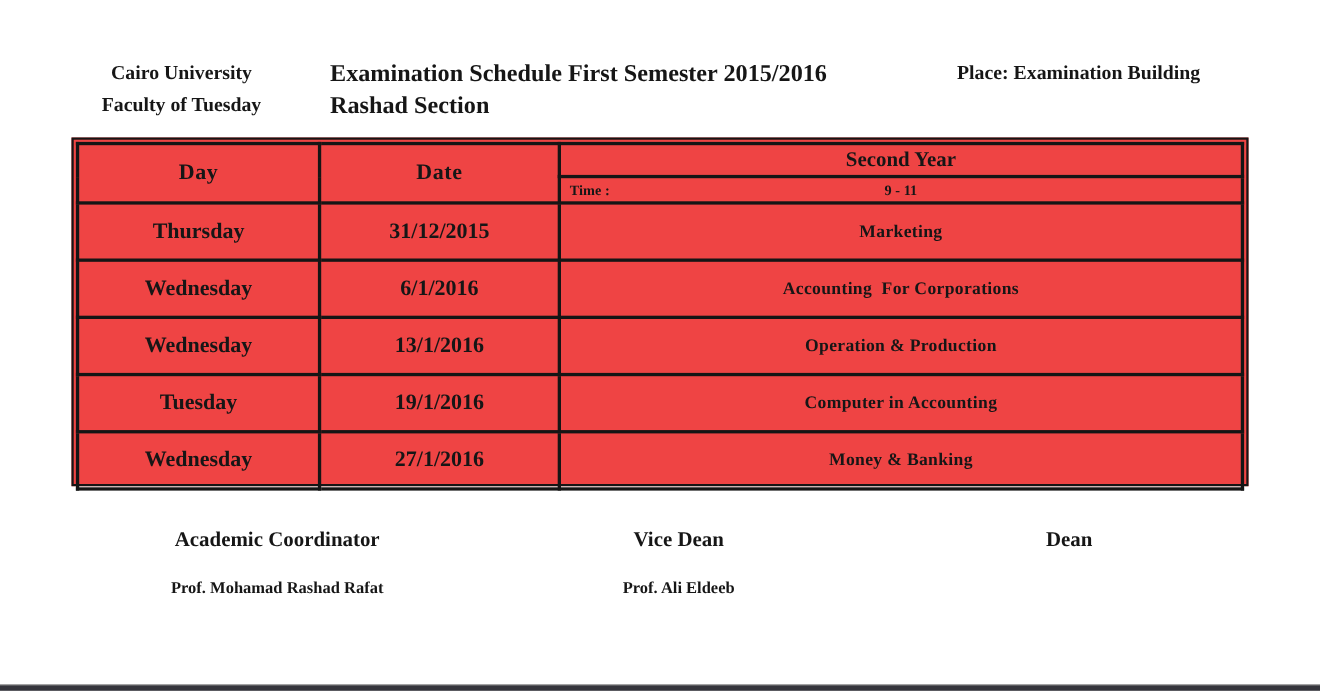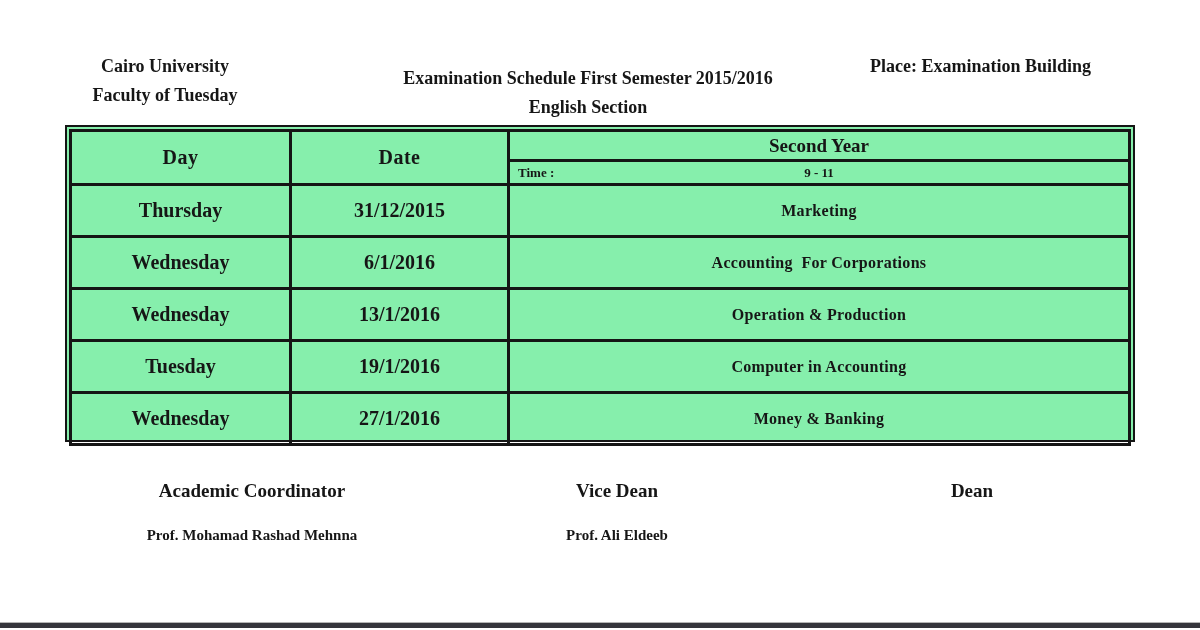--- a/index.html
+++ b/index.html
@@ -14,33 +14,33 @@
   }
 
   
   .doc-header { position: absolute; top: 0; left: 0; width: 100%; }
   .hdr-left {
     position: absolute; top: 52px; left: 40px; width: 250px;
     text-align: center; line-height: 29px; font-size: 18px;
   }
   .hdr-center {
     position: absolute; top: 52px; left: 300px; width: 576px;
-    text-align: center; line-height: 29px; font-size: 18px; margin-top: 12px;
+    line-height: 29px; font-size: 22px;
   }
   .hdr-right {
     position: absolute; top: 52px; left: 870px; width: 300px;
     text-align: left; line-height: 29px; font-size: 18px;
   }
 
   
   .table-outer {
     position: absolute; left: 65px; top: 125px; width: 1070px; height: 317px;
     border: 2px solid #151515;
     padding: 2px;
-    background: #86efac;
+    background: #ef4444;
   }
   table.schedule {
     width: 100%; height: 100%;
     border-collapse: collapse;
     table-layout: fixed;
   }
   table.schedule th, table.schedule td {
     border: 3px solid #151515;
     text-align: center;
     vertical-align: middle;
@@ -80,21 +80,21 @@
 </head>
 <body>
 
 <div class="doc-header">
   <div class="hdr-left">
     <div>Cairo University</div>
     <div>Faculty of Tuesday</div>
   </div>
   <div class="hdr-center">
     <div>Examination Schedule First Semester 2015/2016</div>
-    <div>English Section</div>
+    <div>Rashad Section</div>
   </div>
   <div class="hdr-right">
     <div>Place: Examination Building</div>
   </div>
 </div>
 
 <div class="table-outer">
   <table class="schedule">
     <colgroup>
       <col class="col-day">
@@ -138,21 +138,21 @@
         <td class="cell-date">27/1/2016</td>
         <td class="cell-subject">Money &amp; Banking</td>
       </tr>
     </tbody>
   </table>
 </div>
 
 <div class="signatures">
   <div class="sig-block sig-1">
     <div class="sig-title">Academic Coordinator</div>
-    <div class="sig-name">Prof. Mohamad Rashad Mehnna</div>
+    <div class="sig-name">Prof. Mohamad Rashad Rafat</div>
   </div>
   <div class="sig-block sig-2">
     <div class="sig-title">Vice Dean</div>
     <div class="sig-name">Prof. Ali Eldeeb</div>
   </div>
   <div class="sig-block sig-3">
     <div class="sig-title">Dean</div>
   </div>
 </div>
 

